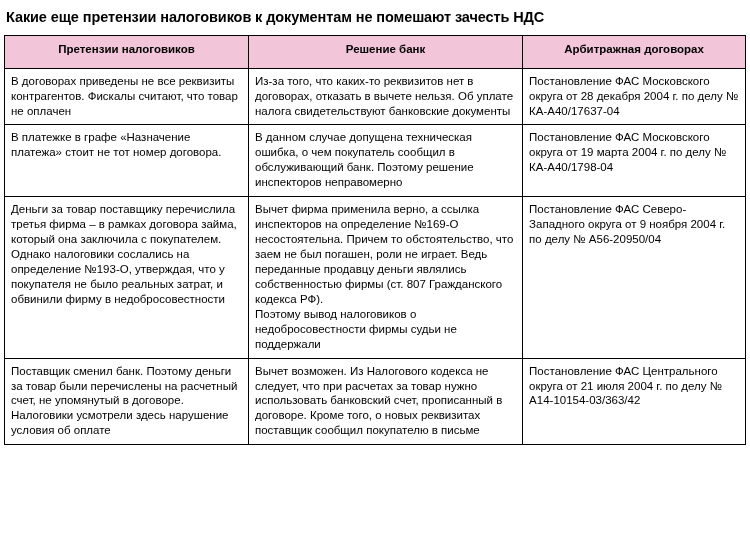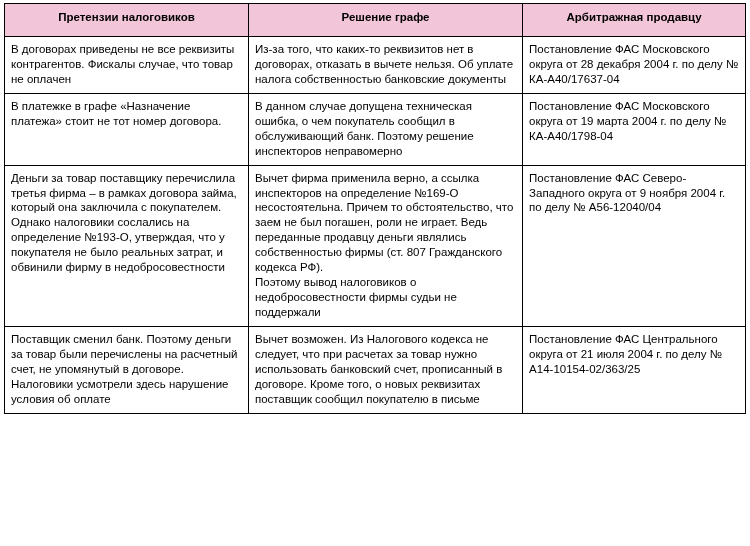--- a/index.html
+++ b/index.html
@@ -56,53 +56,54 @@
   .col3 { width: 222px; }
   .cell-text {
     white-space: pre-line;
   }
 </style>
 </head>
 <body>
 
 <div class="page">
 
+  <div class="doc-title">Какие еще претензии налоговиков к документам не помешают зачесть НДС</div>
 
   <table class="claims">
     <colgroup>
       <col class="col1">
       <col class="col2">
       <col class="col3">
     </colgroup>
     <thead>
       <tr>
         <th>Претензии налоговиков</th>
-        <th>Решение графе</th>
-        <th>Арбитражная продавцу</th>
+        <th>Решение банк</th>
+        <th>Арбитражная договорах</th>
       </tr>
     </thead>
     <tbody>
       <tr>
-        <td class="cell-text">В договорах приведены не все реквизиты контрагентов. Фискалы случае, что товар не оплачен</td>
-        <td class="cell-text">Из-за того, что каких-то реквизитов нет в договорах, отказать в вычете нельзя. Об уплате налога собственностью банковские документы</td>
+        <td class="cell-text">В договорах приведены не все реквизиты контрагентов. Фискалы считают, что товар не оплачен</td>
+        <td class="cell-text">Из-за того, что каких-то реквизитов нет в договорах, отказать в вычете нельзя. Об уплате налога свидетельствуют банковские документы</td>
         <td class="cell-text">Постановление ФАС Московского округа от 28 декабря 2004 г. по делу № КА-А40/17637-04</td>
       </tr>
       <tr>
         <td class="cell-text">В платежке в графе «Назначение платежа» стоит не тот номер договора.</td>
         <td class="cell-text">В данном случае допущена техническая ошибка, о чем покупатель сообщил в обслуживающий банк. Поэтому решение инспекторов неправомерно</td>
         <td class="cell-text">Постановление ФАС Московского округа от 19 марта 2004 г. по делу № КА-А40/1798-04</td>
       </tr>
       <tr>
         <td class="cell-text">Деньги за товар поставщику перечислила третья фирма – в рамках договора займа, который она заключила с покупателем.
 Однако налоговики сослались на определение №193-О, утверждая, что у покупателя не было реальных затрат, и обвинили фирму в недобросовестности</td>
         <td class="cell-text">Вычет фирма применила верно, а ссылка инспекторов на определение №169-О несостоятельна. Причем то обстоятельство, что заем не был погашен, роли не играет. Ведь переданные продавцу деньги являлись собственностью фирмы (ст. 807 Гражданского кодекса РФ).
 Поэтому вывод налоговиков о недобросовестности фирмы судьи не поддержали</td>
-        <td class="cell-text">Постановление ФАС Северо-Западного округа от 9 ноября 2004 г. по делу № А56-12040/04</td>
+        <td class="cell-text">Постановление ФАС Северо-Западного округа от 9 ноября 2004 г. по делу № А56-20950/04</td>
       </tr>
       <tr>
         <td class="cell-text">Поставщик сменил банк. Поэтому деньги за товар были перечислены на расчетный счет, не упомянутый в договоре. Налоговики усмотрели здесь нарушение условия об оплате</td>
         <td class="cell-text">Вычет возможен. Из Налогового кодекса не следует, что при расчетах за товар нужно использовать банковский счет, прописанный в договоре. Кроме того, о новых реквизитах поставщик сообщил покупателю в письме</td>
-        <td class="cell-text">Постановление ФАС Центрального округа от 21 июля 2004 г. по делу № А14-10154-02/363/25</td>
+        <td class="cell-text">Постановление ФАС Центрального округа от 21 июля 2004 г. по делу № А14-10154-03/363/42</td>
       </tr>
     </tbody>
   </table>
 
 </div>
 
 </body></html>

